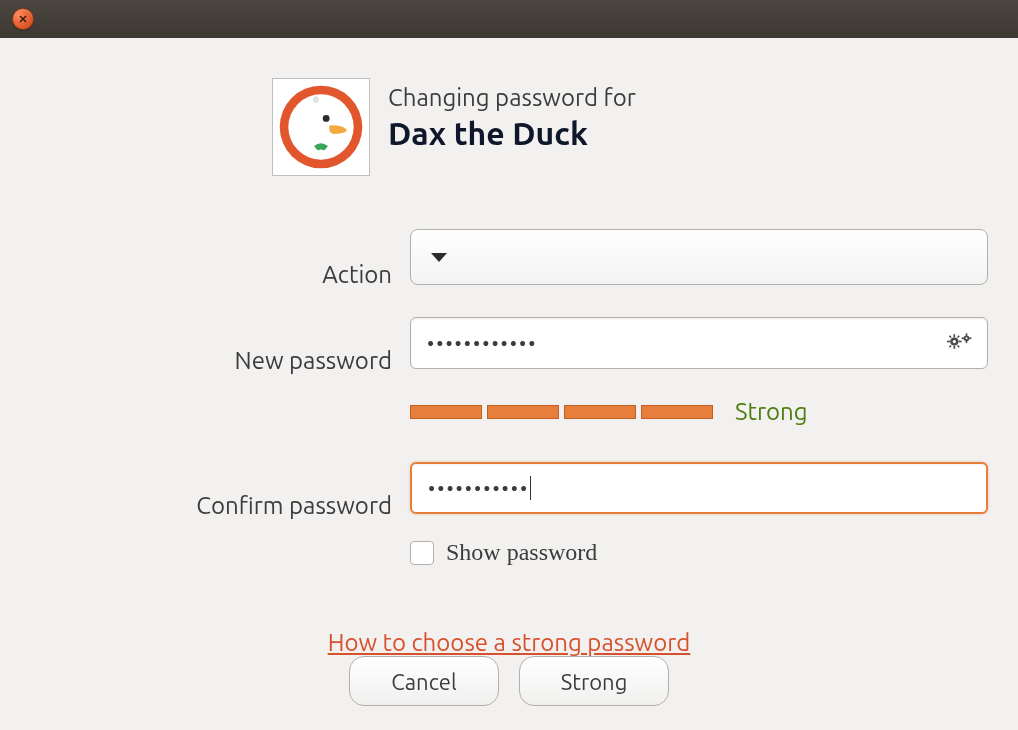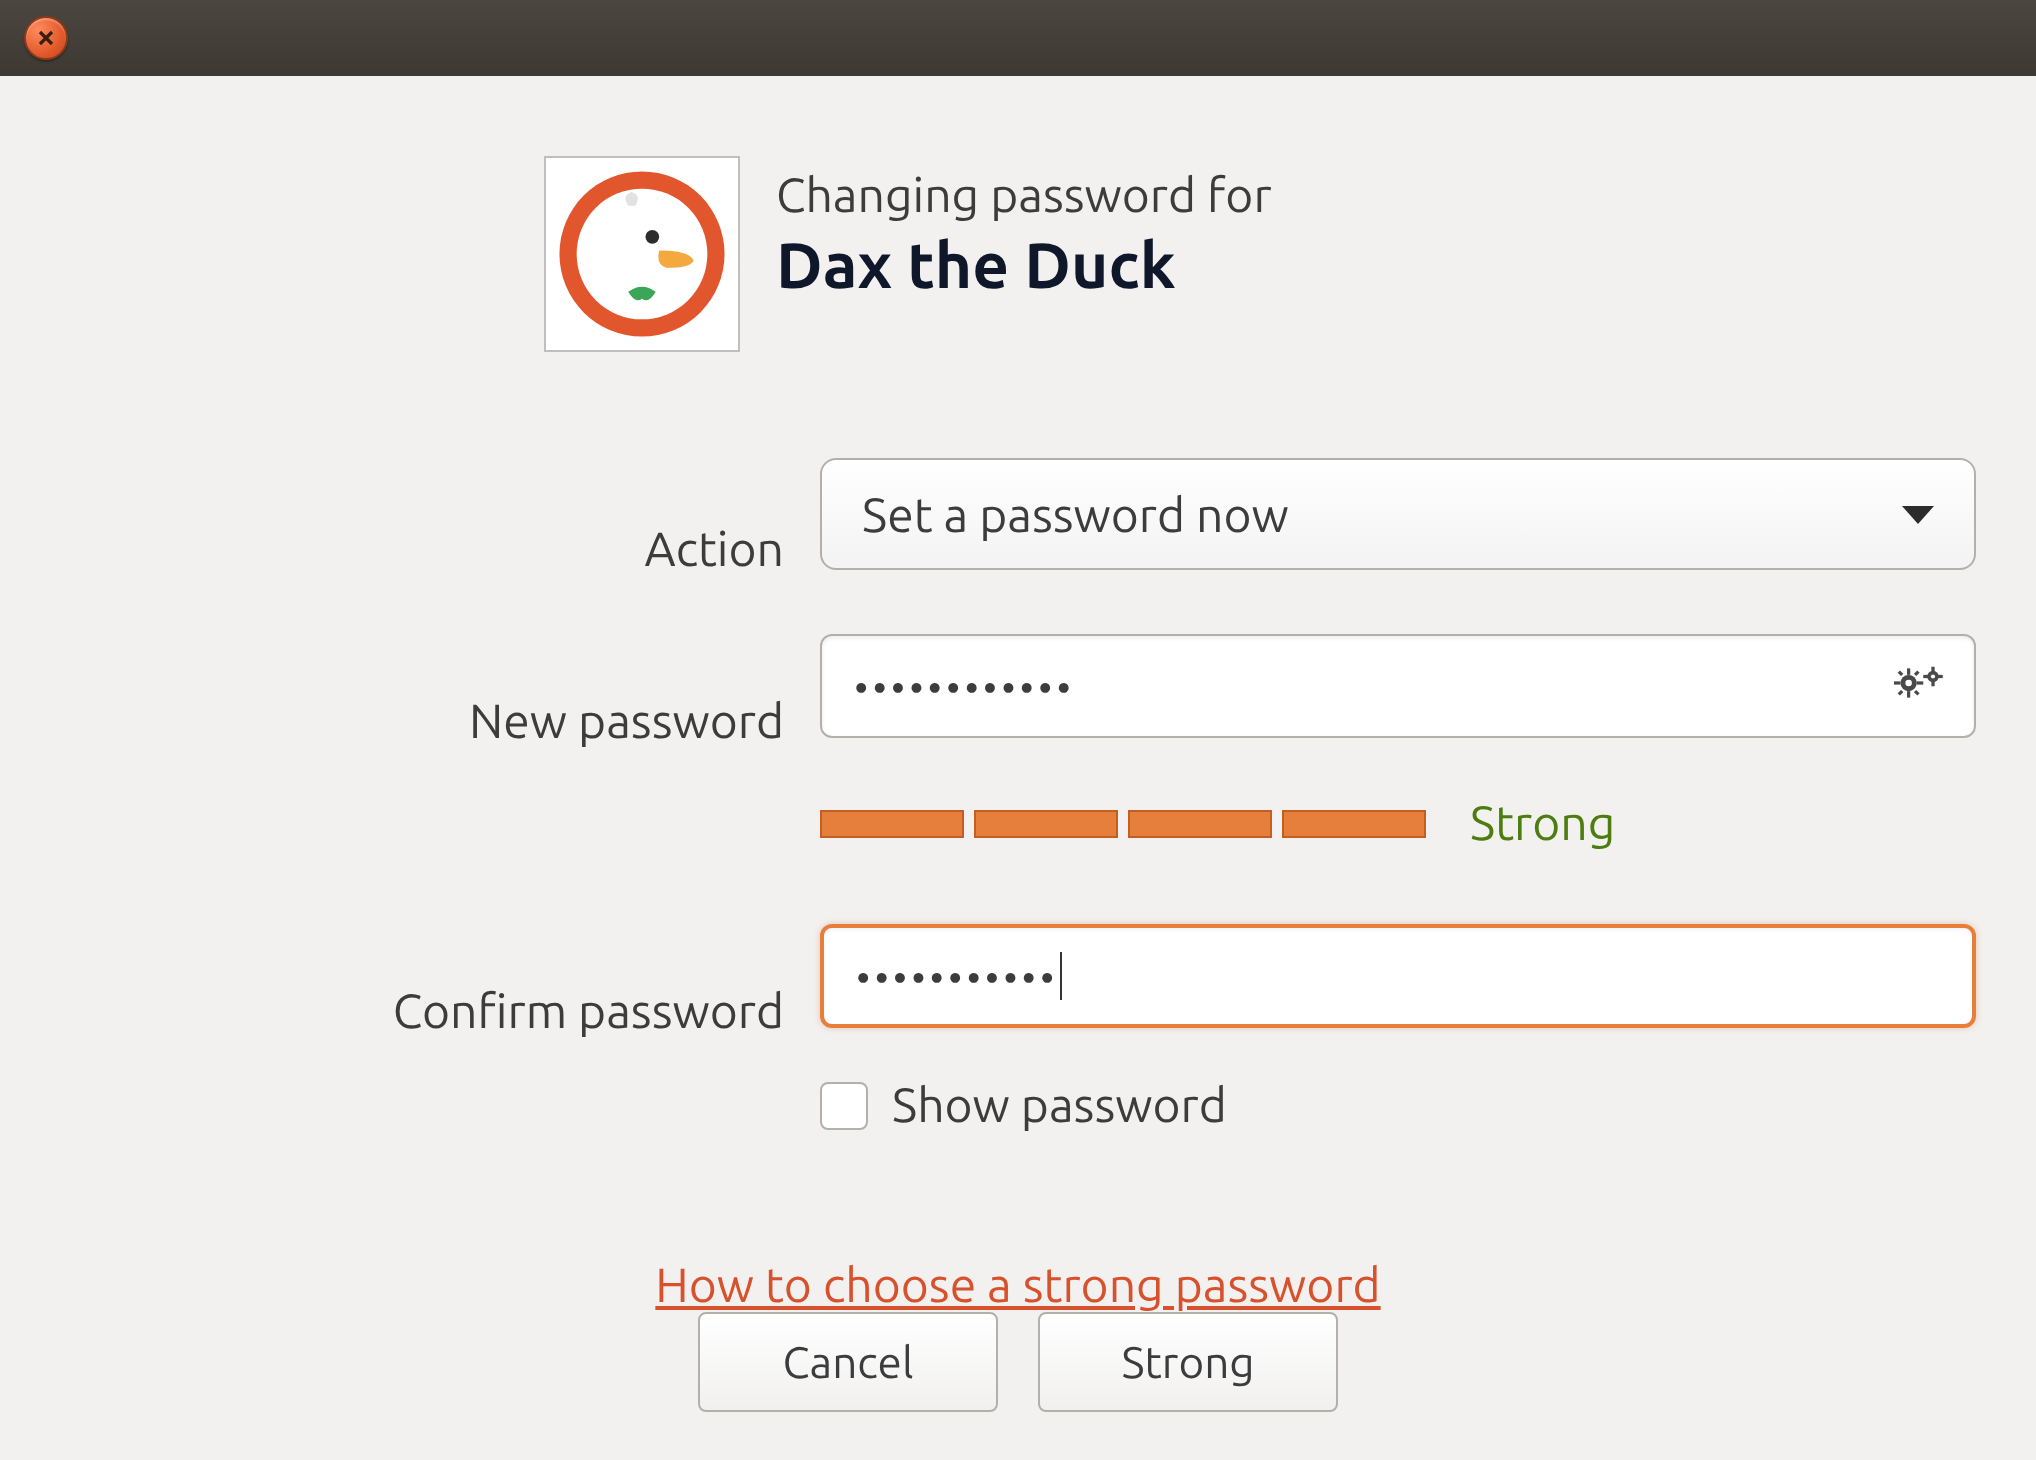--- a/index.html
+++ b/index.html
@@ -182,20 +182,21 @@
       height: 24px;
       background: #fff;
       border: 1px solid #b3b0ac;
       border-radius: 4px;
       margin-right: 12px;
       cursor: pointer;
     }
     .checkbox-label {
       font-size: 24px;
       color: #3c3c3c;
+      font-family: Liberation Serif, serif;
     }
     .footer {
       margin-top: auto;
       display: flex;
       align-items: center;
       justify-content: space-between;
       padding-top: 10px;
       flex-direction: column;
     }
     .help-link {
@@ -206,21 +207,21 @@
     }
     .button-group {
       display: flex;
       gap: 20px;
     }
     .btn {
       min-width: 150px;
       height: 50px;
       background: linear-gradient(to bottom, #ffffff, #f1f0ef);
       border: 1px solid #b3b0ac;
-      border-radius: 4px;
+      border-radius: 15px;
       font-size: 22px;
       color: #3c3c3c;
       cursor: pointer;
       display: flex;
       align-items: center;
       justify-content: center;
       padding: 0 26px;
       box-shadow: inset 0 1px 0 rgba(255,255,255,0.8);
     }
   </style>
@@ -254,21 +255,20 @@
     <div class="header-text">
       <div class="header-subtitle">Changing password for</div>
       <div class="header-title">Dax the Duck</div>
     </div>
   </div>
 
   <div class="form-row">
     <div class="label-col">Action</div>
     <div class="field-col">
       <div class="dropdown">
-        <span>Set a password now</span>
         <span class="dropdown-arrow"></span>
       </div>
     </div>
   </div>
 
   <div class="form-row">
     <div class="label-col">New password</div>
     <div class="field-col">
       <div class="text-input">
         <span>••••••••••••</span>

